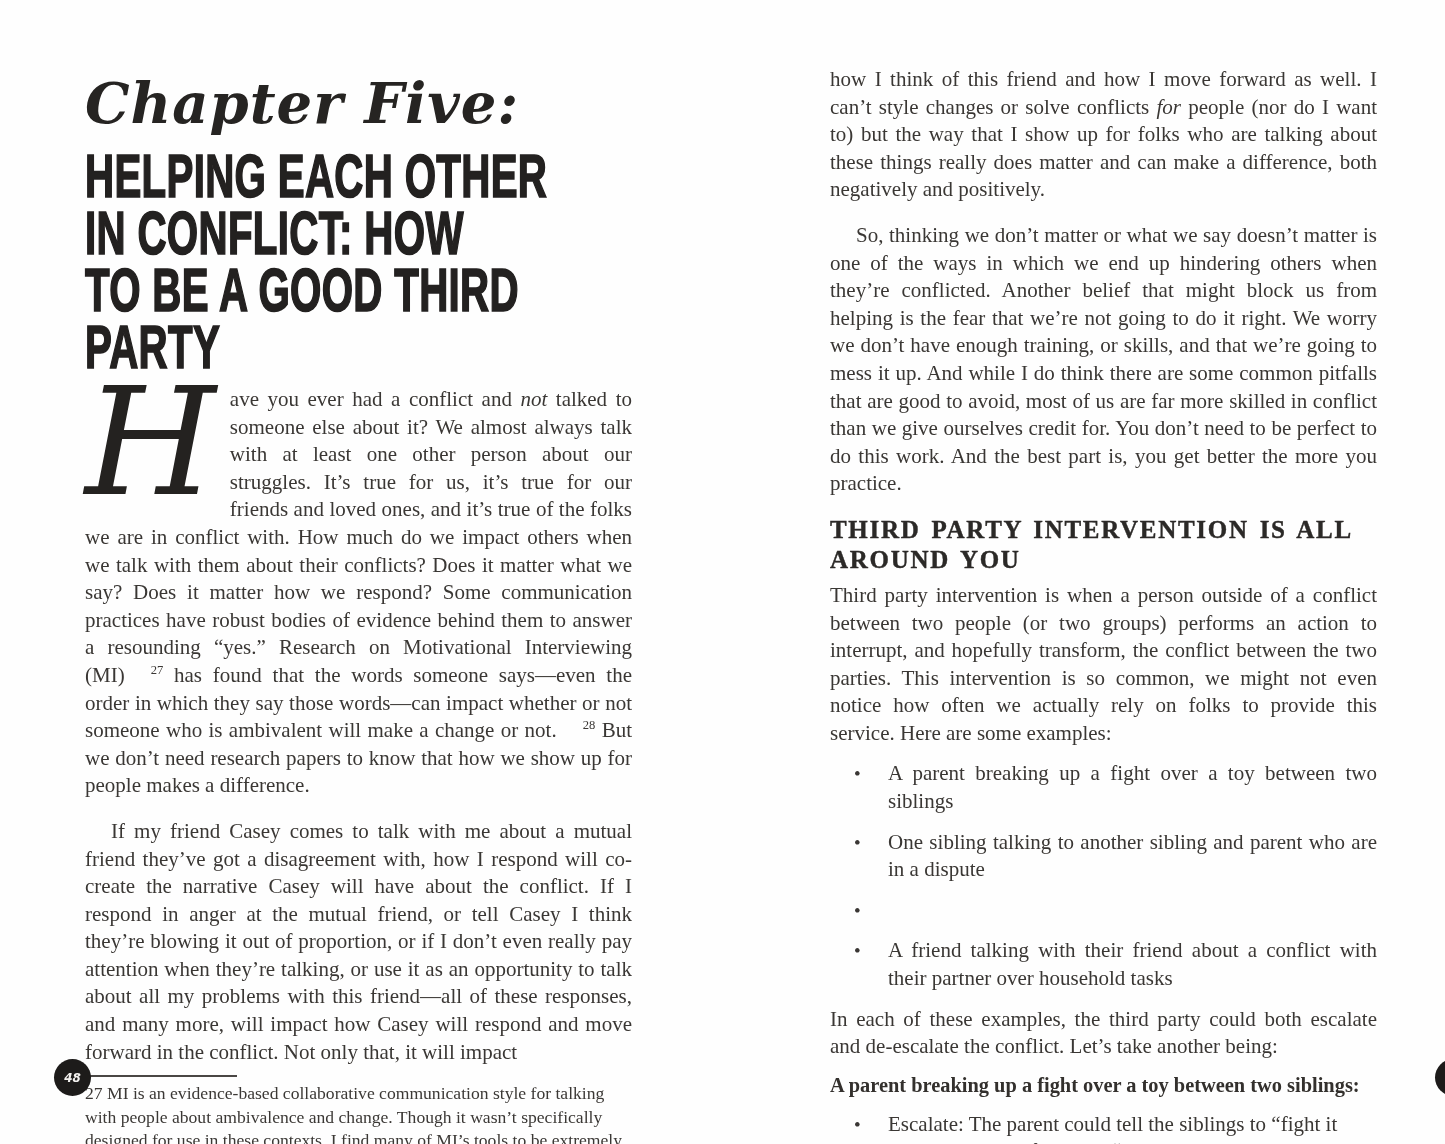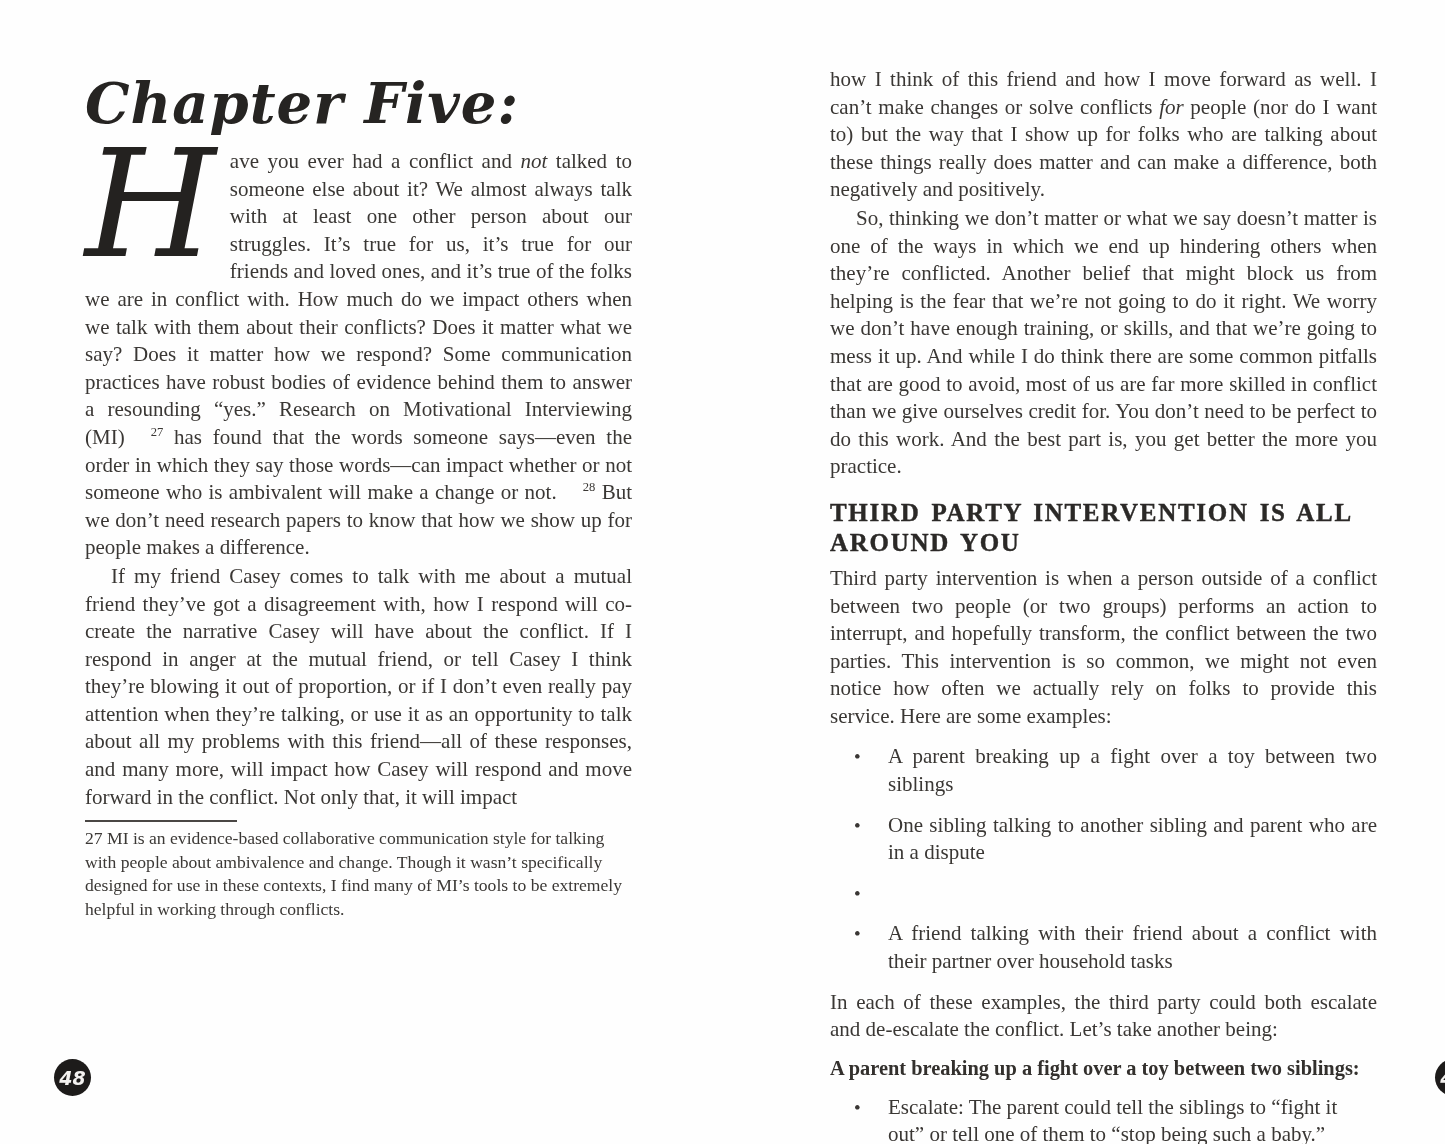--- a/index.html
+++ b/index.html
@@ -38,21 +38,21 @@
     -webkit-text-stroke:1.7px #232120;
     letter-spacing:0.5px;
   }
 
   
   .para {
     font-size:21px; line-height:27.6px;
     text-align:justify;
     color:#3a3734;
   }
-  .para + .para { margin-top:1px; }
+  .para + .para { margin-top:18px; }
   .indent { text-indent:26px; }
   .st-i { font-style:italic; }
   sup { font-size:0.6em; vertical-align:super; line-height:0;margin-left:26px; }
 
   .dropcap {
     float:left;
     font-family:"DejaVu Serif",serif;
     font-style:italic;
     font-size:150px; line-height:96px;
     height:106px;
@@ -103,46 +103,52 @@
 
   
   .page-badge {
     position:absolute;
     width:37px; height:37px;
     border-radius:50%;
     background:#1d1b1a;
     color:#f3f1ef;
     font-family:"DejaVu Sans",sans-serif;
     font-style:italic; font-weight:700;
-    font-size:19px;
+    font-size:12px;
     display:flex; align-items:center; justify-content:center;
   }
   .badge-left  { left:54px;  top:1059px; }
   .badge-right { left:1435px; top:1059px; }
 </style>
 </head>
 <body>
 
 <div class="spread">
 
   <div class="page-col col-left">
     <div class="chapter-script">Chapter Five:</div>
+    <div class="chapter-title">
+      <div class="title-line">HELPING EACH OTHER</div>
+      <div class="title-line">IN CONFLICT: HOW</div>
+      <div class="title-line">TO BE A GOOD THIRD</div>
+      <div class="title-line">PARTY</div>
+    </div>
     <div class="para">
       <span class="dropcap">H</span><span><span>ave you ever had a conflict and </span><span class="st-i">not</span><span> talked to someone else about it? We almost always talk with at least one other person about our struggles. It’s true for us, it’s true for our friends and loved ones, and it’s true of the folks we are in conflict with. How much do we impact others when we talk with them about their conflicts? Does it matter what we say? Does it matter how we respond? Some communication practices have robust bodies of evidence behind them to answer a resounding “yes.” Research on Motivational Interviewing (MI)</span><sup>27</sup><span> has found that the words someone says—even the order in which they say those words—can impact whether or not someone who is ambivalent will make a change or not.</span><sup>28</sup><span> But we don’t need research papers to know that how we show up for people makes a difference.</span></span>
     </div>
     <div class="para indent">If my friend Casey comes to talk with me about a mutual friend they’ve got a disagreement with, how I respond will co-create the narrative Casey will have about the conflict. If I respond in anger at the mutual friend, or tell Casey I think they’re blowing it out of proportion, or if I don’t even really pay attention when they’re talking, or use it as an opportunity to talk about all my problems with this friend—all of these responses, and many more, will impact how Casey will respond and move forward in the conflict. Not only that, it will impact</div>
     <div class="footnote-rule"></div>
     <div class="footnotes">
       <div class="footnote"><span>27 MI is an evidence-based collaborative communication style for talking with people about ambivalence and change. Though it wasn’t specifically designed for use in these contexts, I find many of MI’s tools to be extremely helpful in working through conflicts.</span></div>
 
     </div>
   </div>
 
   <div class="page-col col-right">
-    <div class="para"><span>how I think of this friend and how I move forward as well. I can’t make changes or solve conflicts </span><span class="st-i">for</span><span> people (nor do I want to) but the way that I show up for folks who are talking about these things really does matter and can make a difference, both negatively and positively.</span></div>
+    <div class="para"><span>how I think of this friend and how I move forward as well. I can’t style changes or solve conflicts </span><span class="st-i">for</span><span> people (nor do I want to) but the way that I show up for folks who are talking about these things really does matter and can make a difference, both negatively and positively.</span></div>
     <div class="para indent">So, thinking we don’t matter or what we say doesn’t matter is one of the ways in which we end up hindering others when they’re conflicted. Another belief that might block us from helping is the fear that we’re not going to do it right. We worry we don’t have enough training, or skills, and that we’re going to mess it up. And while I do think there are some common pitfalls that are good to avoid, most of us are far more skilled in conflict than we give ourselves credit for. You don’t need to be perfect to do this work. And the best part is, you get better the more you practice.</div>
     <div class="section-heading">THIRD PARTY INTERVENTION IS ALL AROUND YOU</div>
     <div class="para">Third party intervention is when a person outside of a conflict between two people (or two groups) performs an action to interrupt, and hopefully transform, the conflict between the two parties. This intervention is so common, we might not even notice how often we actually rely on folks to provide this service. Here are some examples:</div>
 
     <div class="bullet-list">
       <div class="bullet">
         <span class="bullet-dot">•</span>
         <div class="bullet-text">A parent breaking up a fight over a toy between two siblings</div>
       </div>
       <div class="bullet">

